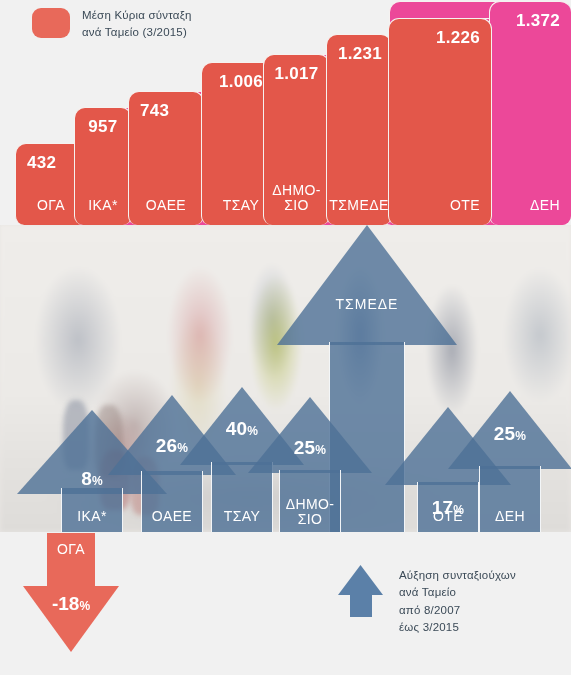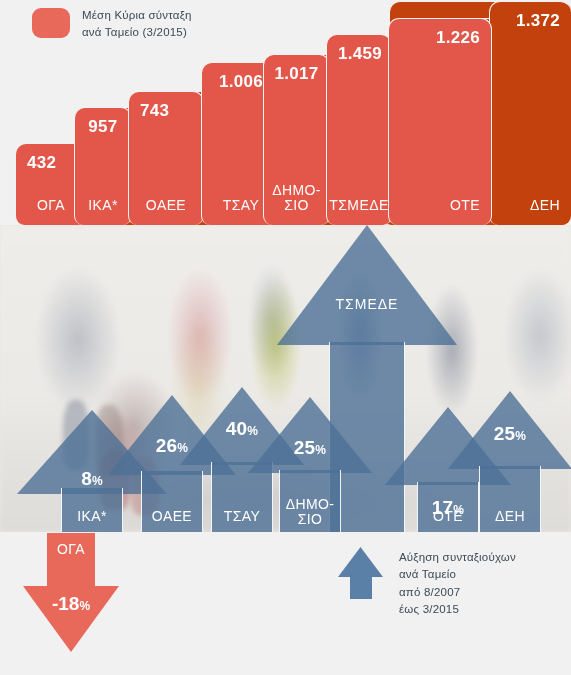--- a/index.html
+++ b/index.html
@@ -49,21 +49,21 @@
     color: #3b4a57;
     letter-spacing: .2px;
     padding-top: 1px;
     white-space: pre-line;
   }
 
   .bar {
     position: absolute;
     bottom: 0;
     border-radius: 11px 11px 9px 9px;
-    background: #c2410c;
+    background: #ec4899;
     border: 1.4px solid #f6f2f0;
     border-bottom: none;
   }
   .bar.front { background: #e3574a; }
 
   .bar-value {
     position: absolute;
     top: 9px;
     left: 0; right: 0;
     text-align: center;
@@ -207,21 +207,21 @@
     text-align: center;
     color: #fff;
     font-weight: bold;
     font-size: 19px;
     z-index: 5;
   }
   .arrow-down .d-pct .sm { font-size: 12px; }
 
   .legend-bottom {
     position: absolute;
-    left: 338px; top: 15px;
+    left: 338px; top: 33px;
     display: flex;
     align-items: flex-start;
     gap: 16px;
   }
   .legend-arrow {
     position: relative;
     width: 45px; height: 52px;
     flex: 0 0 auto;
   }
   .legend-arrow .la-head {
@@ -289,21 +289,21 @@
       <div class="bar-label">ΤΣΑΥ</div>
     </div>
 
     <div class="bar front" style="left:263px; width:67px; height:171px; z-index:15;">
       <div class="bar-value">1.017</div>
       <div class="bar-label">ΔΗΜΟ-
 ΣΙΟ</div>
     </div>
 
     <div class="bar front" style="left:326px; width:66px; height:191px; z-index:16;">
-      <div class="bar-value left">1.459</div>
+      <div class="bar-value left">1.231</div>
       <div class="bar-label">ΤΣΜΕΔΕ</div>
     </div>
 
     <div class="bar front" style="left:388px; width:104px; height:207px; z-index:17;">
       <div class="bar-value right">1.226</div>
       <div class="bar-label right">ΟΤΕ</div>
     </div>
 
     <div class="bar" style="left:489px; width:82px; height:224px; z-index:9; border-right:none;">
       <div class="bar-value right">1.372</div>

